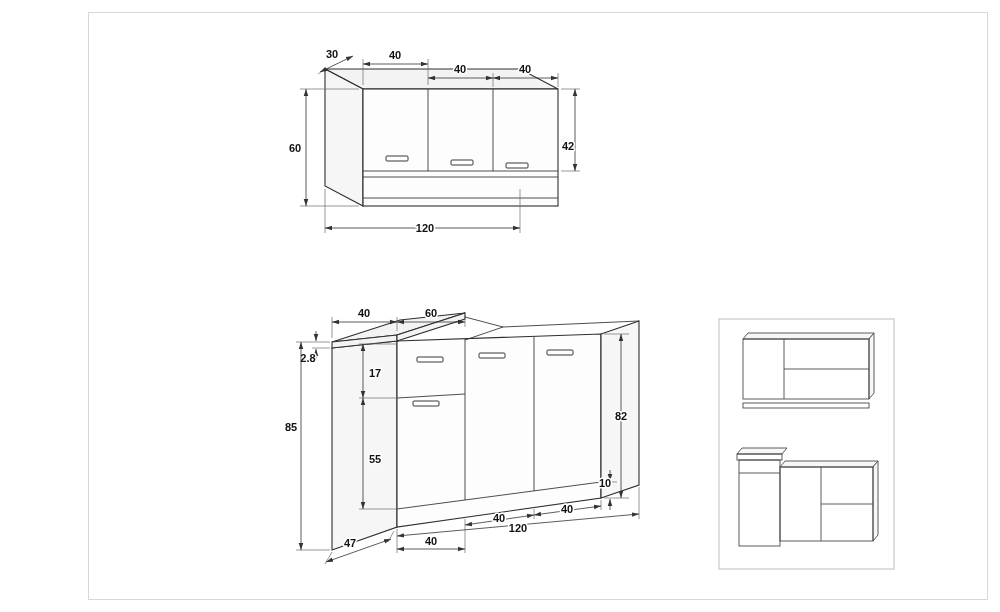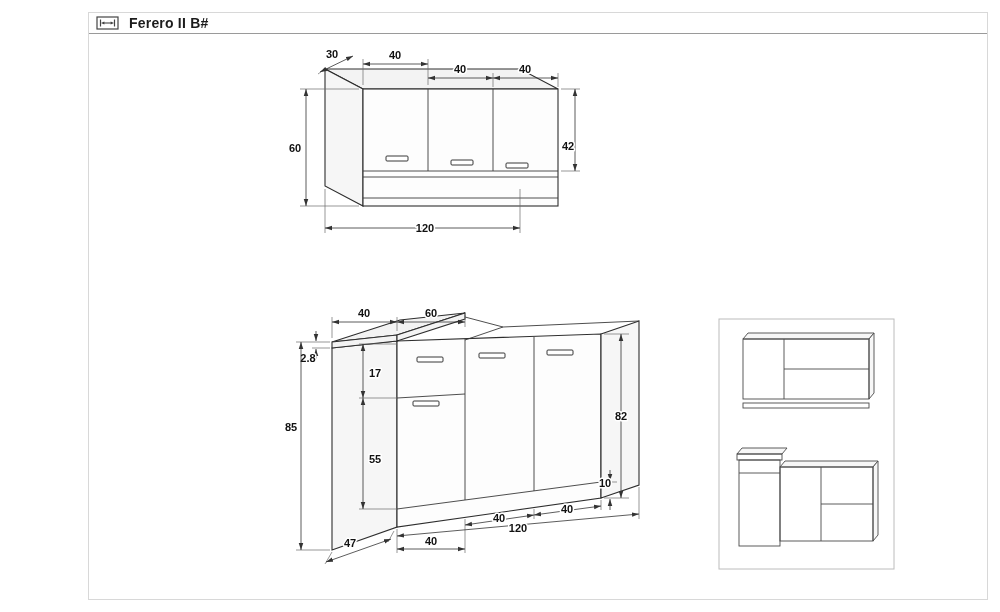--- a/index.html
+++ b/index.html
@@ -29,31 +29,20 @@
   .mini { stroke: #4a4a4a; stroke-width: .9; fill: none; }
   .mini-fill { stroke: #4a4a4a; stroke-width: .9; fill: #f7f7f7; }
   .inset-border { fill: #fff; stroke: #bcbcbc; stroke-width: 1; }
 </style>
 </head>
 <body>
 
 <div class="canvas">
   <div class="frame">
 
-    <div class="sheet-header">
-      <svg class="hdr-icon" width="24" height="15" viewBox="0 0 24 15">
-        <rect x="1" y="1" width="21" height="12" fill="none" stroke="#444" stroke-width="1.2"></rect>
-        <line x1="4.5" y1="3.5" x2="4.5" y2="10.5" stroke="#444" stroke-width="1.2"></line>
-        <line x1="18.5" y1="3.5" x2="18.5" y2="10.5" stroke="#444" stroke-width="1.2"></line>
-        <line x1="7" y1="7" x2="16" y2="7" stroke="#444" stroke-width="1.1"></line>
-        <polygon points="5,7 8.4,5.4 8.4,8.6" fill="#444"></polygon>
-        <polygon points="18,7 14.6,5.4 14.6,8.6" fill="#444"></polygon>
-      </svg>
-      <span class="title">Ferero II B#</span>
-    </div>
 
     <svg class="drawing" width="898" height="565" viewBox="88 33 898 565">
       <defs>
         <marker id="arr" viewBox="0 0 10 8" refX="10" refY="4" markerWidth="7" markerHeight="5.6" markerUnits="userSpaceOnUse" orient="auto-start-reverse">
           <path d="M0,0.8 L10,4 L0,7.2 Z" fill="#333"></path>
         </marker>
       </defs>
 
       <g>
         <polygon class="face-top" points="362,88 557,88 519,68 324,68"></polygon>

